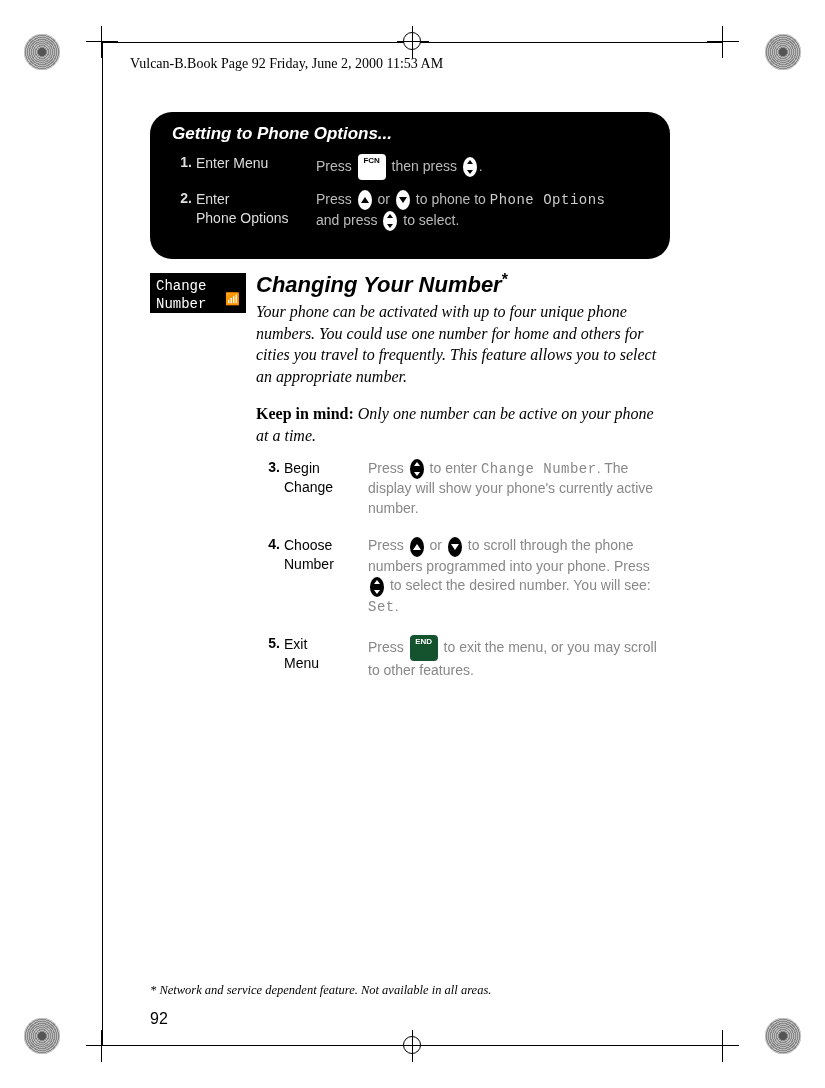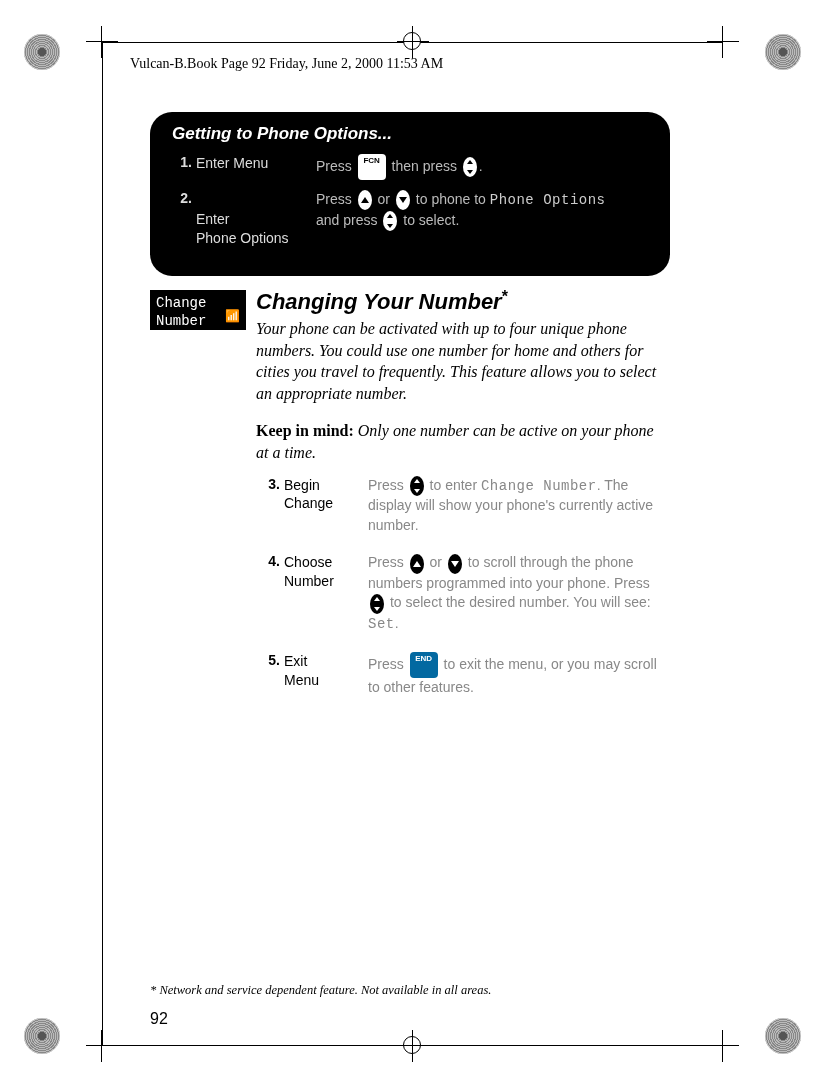--- a/index.html
+++ b/index.html
@@ -166,21 +166,21 @@
   .key-oval.updown::after {
     border-left:3px solid transparent; border-right:3px solid transparent; border-top:4px solid #000;
     top:auto; bottom:3px; transform:translateX(-50%);
   }
 
   
   .on-white .step-num,
   .on-white .step-label { color:#000; }
   .on-white .step-desc { color:#888; }
   .on-white .mono { color:#888; }
-  .on-white .key-pill { background:#0369a1; color:#fff; }
+  .on-white .key-pill { background:#14532d; color:#fff; }
   .on-white .key-oval { background:#000; }
   .on-white .key-oval.up::after   { border-bottom-color:#fff; }
   .on-white .key-oval.down::after { border-top-color:#fff; }
   .on-white .key-oval.updown::before { border-bottom-color:#fff; }
   .on-white .key-oval.updown::after  { border-top-color:#fff; }
 
   
   .section-row { display:flex; align-items:flex-start; gap:10px; }
   .screen-label {
     flex:0 0 96px;
@@ -272,21 +272,21 @@
       <div class="step-desc">
         <span>Press </span>
         <span class="key-pill">FCN</span>
         <span> then press </span>
         <span class="key-oval updown"></span><span>.</span>
       </div>
     </div>
 
     <div class="step-row">
       <div class="step-num">2.</div>
-      <div class="step-label" style="white-space:pre-line;margin-top:20px;">Enter
+      <div class="step-label" style="white-space:pre-line;">Enter
 Phone Options</div>
       <div class="step-desc">
         <span>Press </span>
         <span class="key-oval up"></span>
         <span> or </span>
         <span class="key-oval down"></span>
         <span> to phone to </span>
         <span class="mono">Phone Options</span><br>
         <span>and press </span>
         <span class="key-oval updown"></span>

